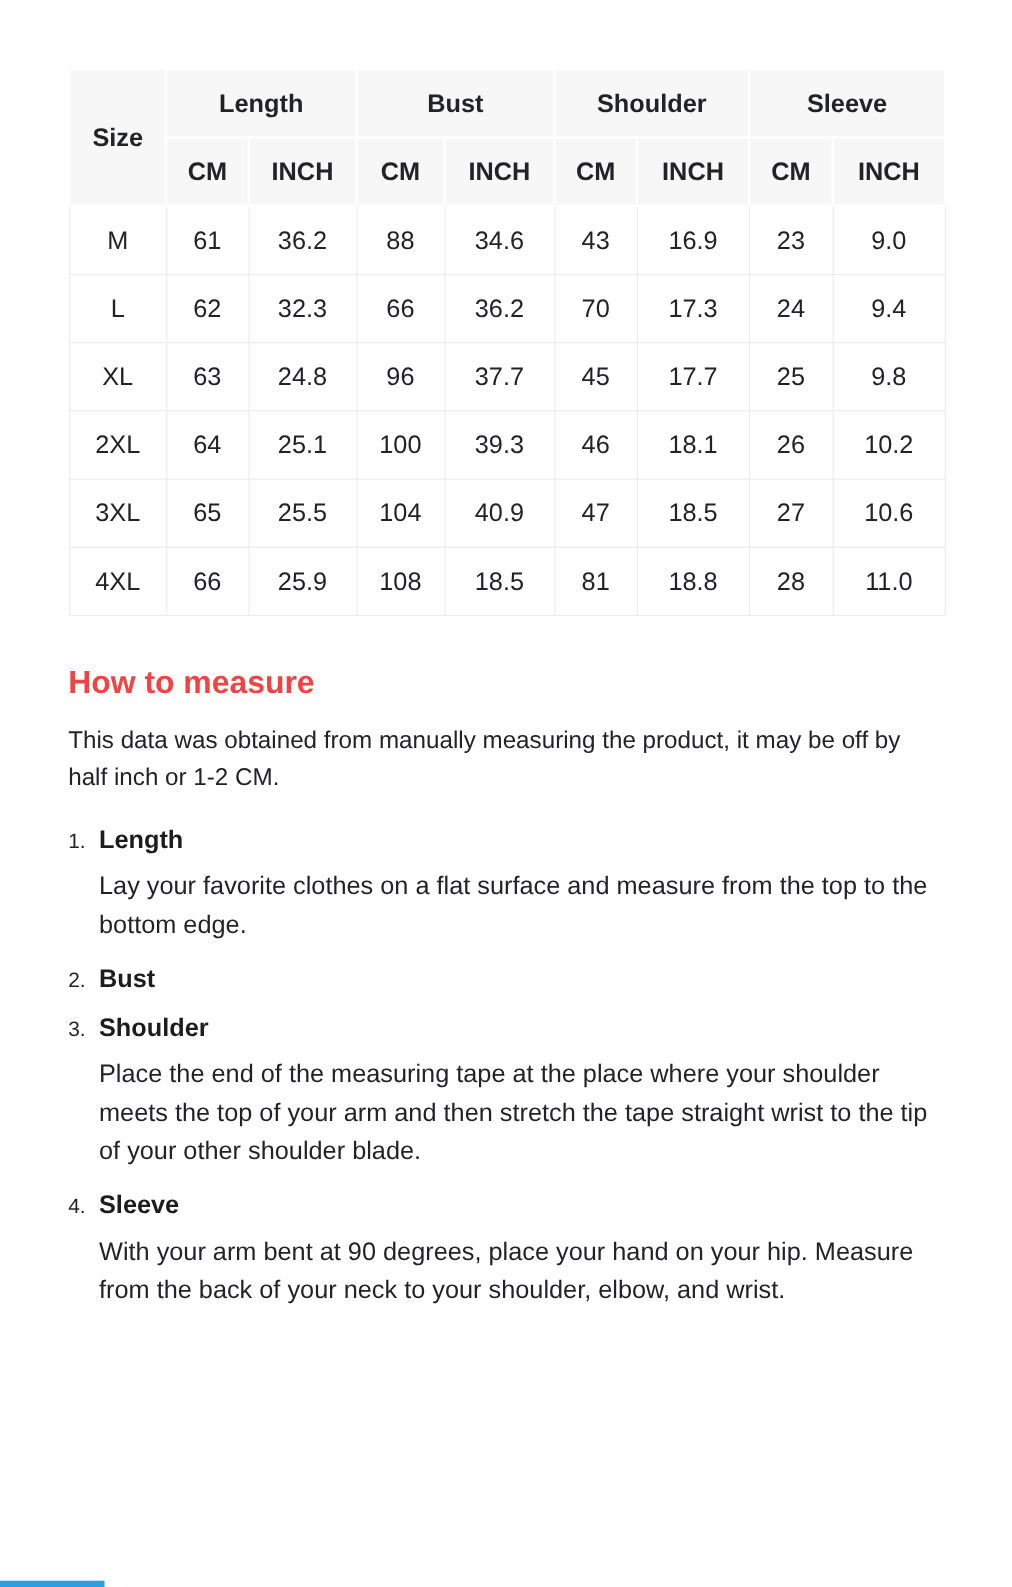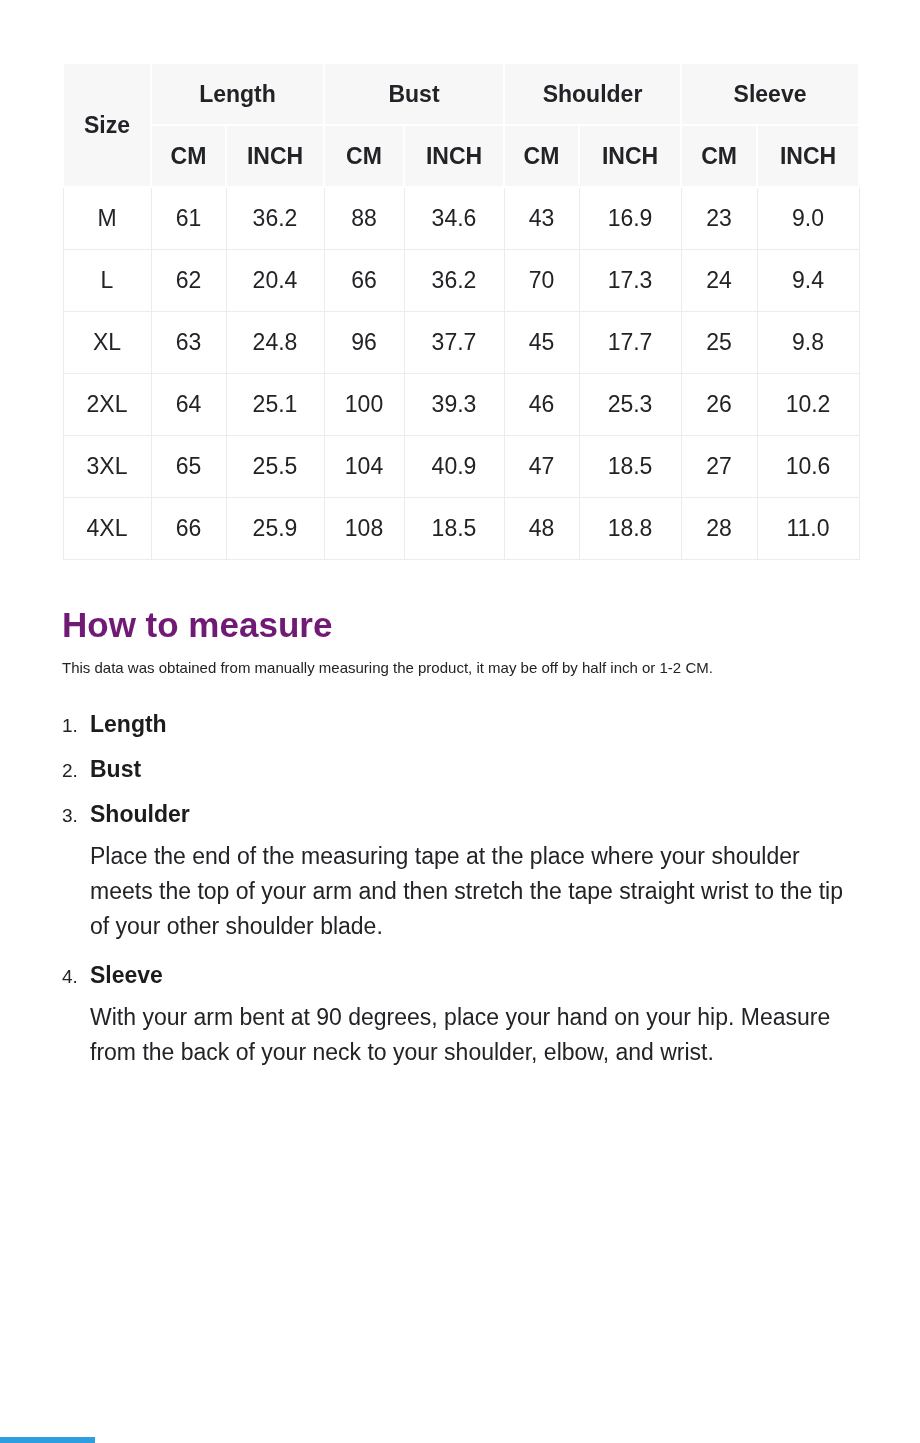--- a/index.html
+++ b/index.html
@@ -36,27 +36,27 @@
     height: 62px;
     text-align: center;
     vertical-align: middle;
     font-size: 23px;
     color: #222326;
   }
 
   
   h2.howto-title {
     margin-top: 45px;
-    font-size: 35px;
+    font-size: 29px;
     font-weight: 700;
-    color: #701a75;
+    color: #ef4444;
   }
   p.howto-intro {
-    margin-top: 6px;
-    font-size: 15px;
+    margin-top: 18px;
+    font-size: 22px;
     line-height: 34px;
     color: #222326;
   }
   .steps { margin-top: 26px; }
   .step { margin-bottom: 18px; }
   .step-head {
     display: flex;
     align-items: baseline;
   }
   .step-number {
@@ -132,21 +132,21 @@
         <td>88</td>
         <td>34.6</td>
         <td>43</td>
         <td>16.9</td>
         <td>23</td>
         <td>9.0</td>
       </tr>
       <tr>
         <td>L</td>
         <td>62</td>
-        <td>20.4</td>
+        <td>32.3</td>
         <td>66</td>
         <td>36.2</td>
         <td>70</td>
         <td>17.3</td>
         <td>24</td>
         <td>9.4</td>
       </tr>
       <tr>
         <td>XL</td>
         <td>63</td>
@@ -158,59 +158,60 @@
         <td>25</td>
         <td>9.8</td>
       </tr>
       <tr>
         <td>2XL</td>
         <td>64</td>
         <td>25.1</td>
         <td>100</td>
         <td>39.3</td>
         <td>46</td>
-        <td>25.3</td>
+        <td>18.1</td>
         <td>26</td>
         <td>10.2</td>
       </tr>
       <tr>
         <td>3XL</td>
         <td>65</td>
         <td>25.5</td>
         <td>104</td>
         <td>40.9</td>
         <td>47</td>
         <td>18.5</td>
         <td>27</td>
         <td>10.6</td>
       </tr>
       <tr>
         <td>4XL</td>
         <td>66</td>
         <td>25.9</td>
         <td>108</td>
         <td>18.5</td>
-        <td>48</td>
+        <td>81</td>
         <td>18.8</td>
         <td>28</td>
         <td>11.0</td>
       </tr>
     </tbody>
   </table>
 
   <h2 class="howto-title">How to measure</h2>
   <p class="howto-intro">This data was obtained from manually measuring the product, it may be off by half inch or 1-2 CM.</p>
 
   <div class="steps">
 
     <div class="step">
       <div class="step-head">
         <span class="step-number">1.</span>
         <span class="step-term">Length</span>
       </div>
+      <div class="step-desc">Lay your favorite clothes on a flat surface and measure from the top to the bottom edge.</div>
     </div>
 
     <div class="step">
       <div class="step-head">
         <span class="step-number">2.</span>
         <span class="step-term">Bust</span>
       </div>
     </div>
 
     <div class="step">

